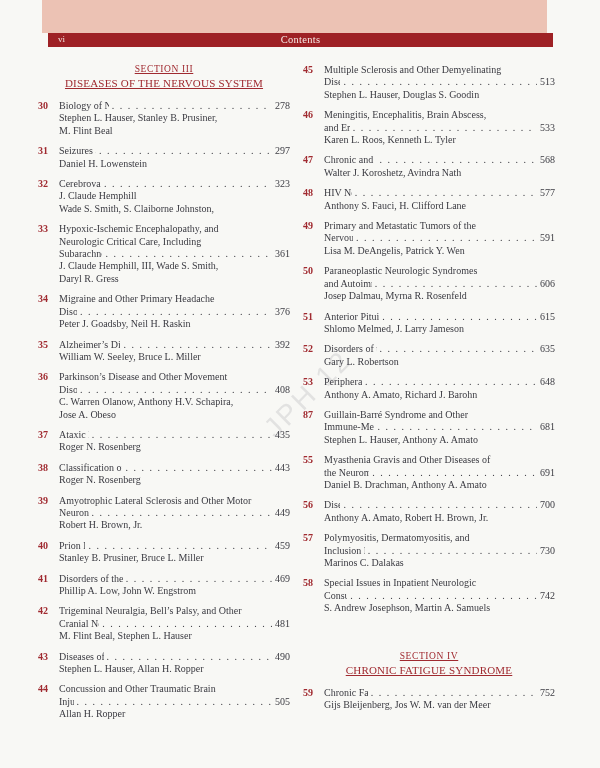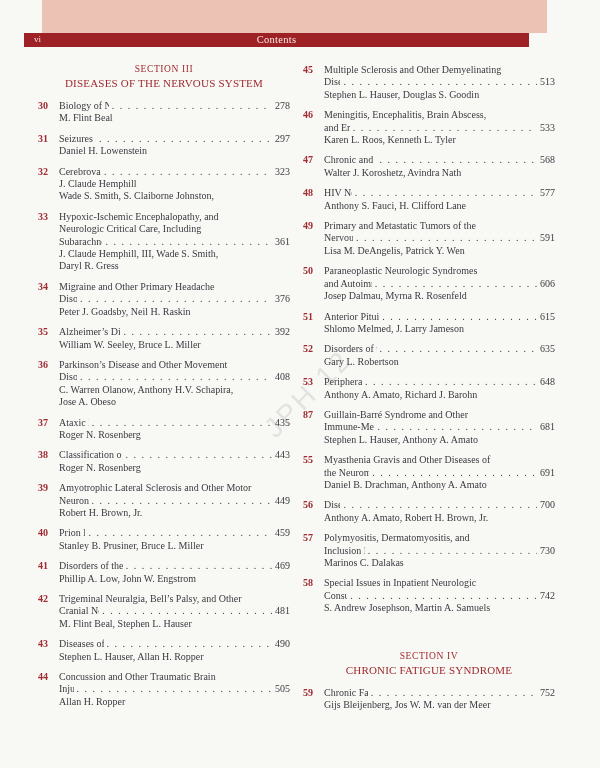--- a/index.html
+++ b/index.html
@@ -3,29 +3,29 @@
 <meta charset="utf-8">
 <style>
   html,body{margin:0;padding:0;}
   body{
     width:600px;height:768px;position:relative;overflow:hidden;
     background:#f8f8f5;color:#3b3b42;
     font-family:"Liberation Serif", serif;
   }
   
   .band-pink{position:absolute;left:42px;top:0;width:505px;height:33px;background:#ecc2b4;}
-  .band-red{position:absolute;left:24px;top:33px;width:505px;height:14px;background:#9e2125;}
+  .band-red{position:absolute;left:48px;top:33px;width:505px;height:14px;background:#9e2125;}
   .folio{position:absolute;left:10px;top:1px;font-size:9px;color:#f2e3dc;}
   .header-title{position:absolute;left:0;top:1px;width:100%;text-align:center;font-size:10.5px;color:#f7ece7;letter-spacing:.3px;}
   
   .col{position:absolute;top:64px;}
   #col-left{left:38px;width:252px;}
   #col-right{left:303px;width:252px;}
   
-  .section-block{text-align:center;color:#a02a30;margin-bottom:11px;}
+  .section-block{text-align:center;color:#a02a30;margin-bottom:11px;text-decoration:underline;}
   .section-block.mid{margin-top:36px;}
   .section-label{font-size:9.5px;letter-spacing:.6px;}
   .section-title{font-size:11px;margin-top:3px;letter-spacing:.2px;}
   
   .entry{display:flex;margin-bottom:8px;font-size:10px;line-height:12.4px;}
   .num{flex:0 0 15px;margin-right:6px;font-weight:bold;color:#a02a30;}
   .entry-body{flex:1;min-width:0;}
   .tline{display:flex;align-items:baseline;}
   .tline .tx{white-space:nowrap;flex:0 1 auto;overflow:hidden;}
   .preline{white-space:nowrap;}
@@ -57,20 +57,21 @@
     </div>
     <div class="entry">
       <span class="num">30</span>
       <div class="entry-body">
         <div class="tline">
           <span class="tx">Biology of Neurologic Diseases</span>
           <span class="dots"></span>
           <span class="pg">278</span>
         </div>
         <div class="authors">
+          <div>Stephen L. Hauser, Stanley B. Prusiner,</div>
           <div>M. Flint Beal</div>
         </div>
       </div>
     </div>
     <div class="entry">
       <span class="num">31</span>
       <div class="entry-body">
         <div class="tline">
           <span class="tx">Seizures and Epilepsy</span>
           <span class="dots"></span>

